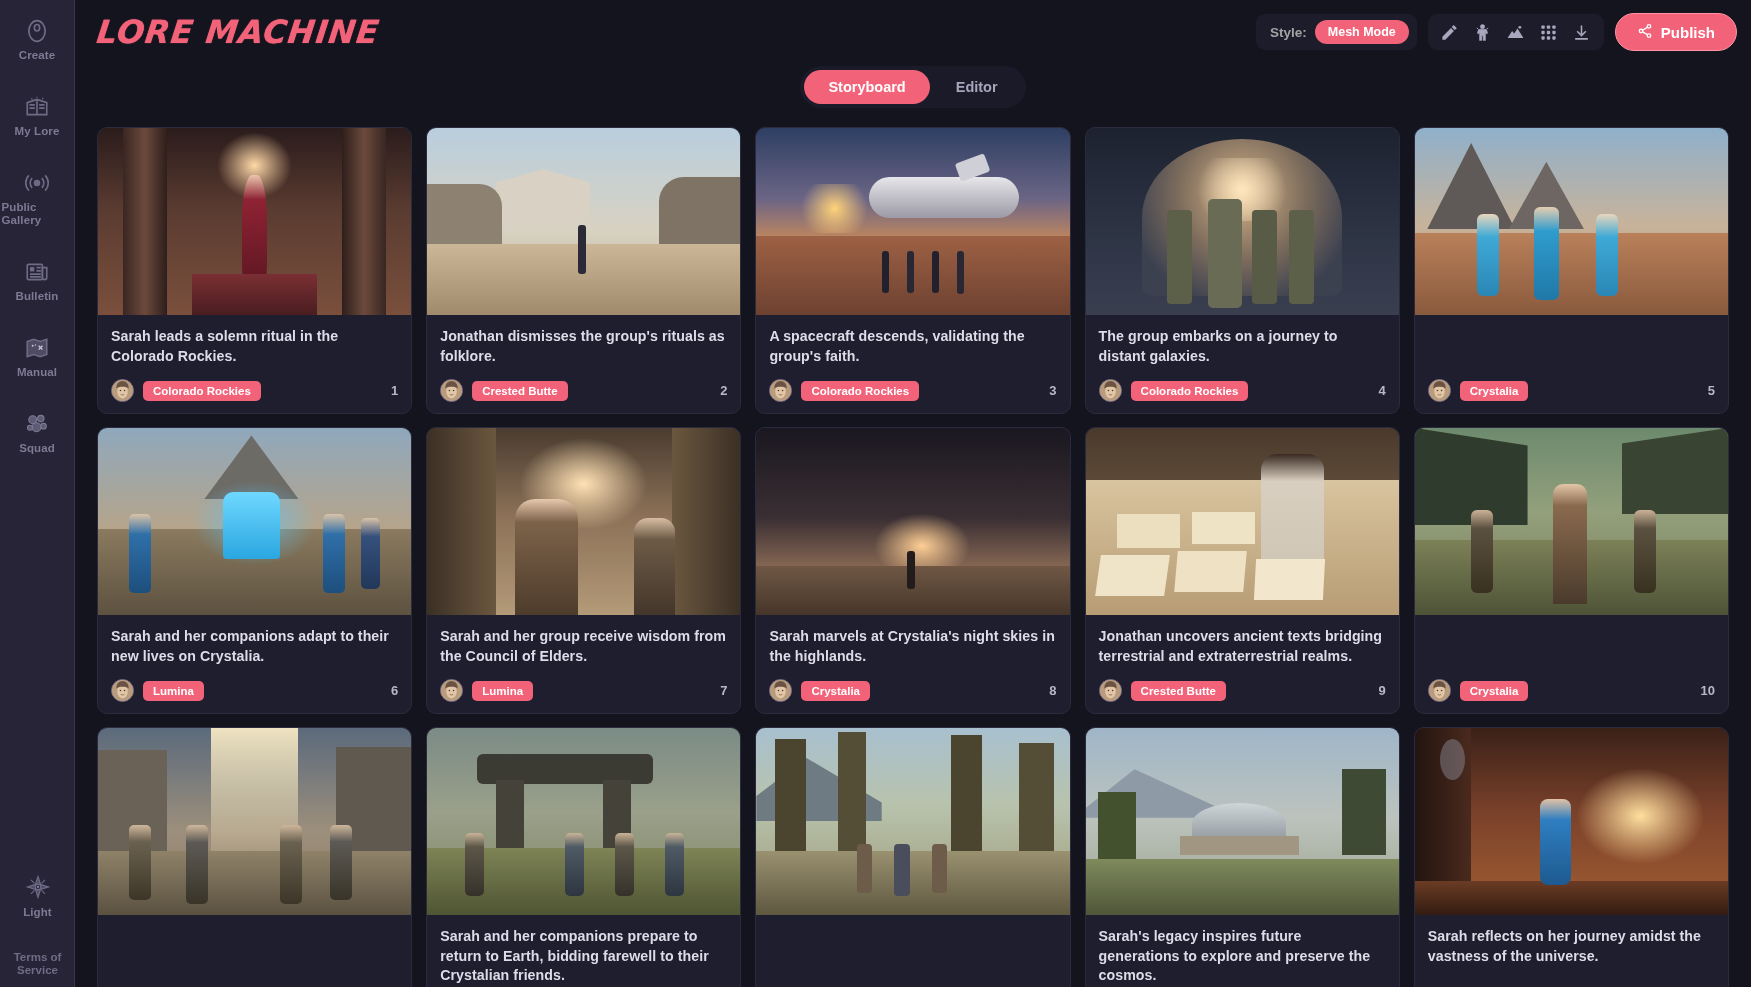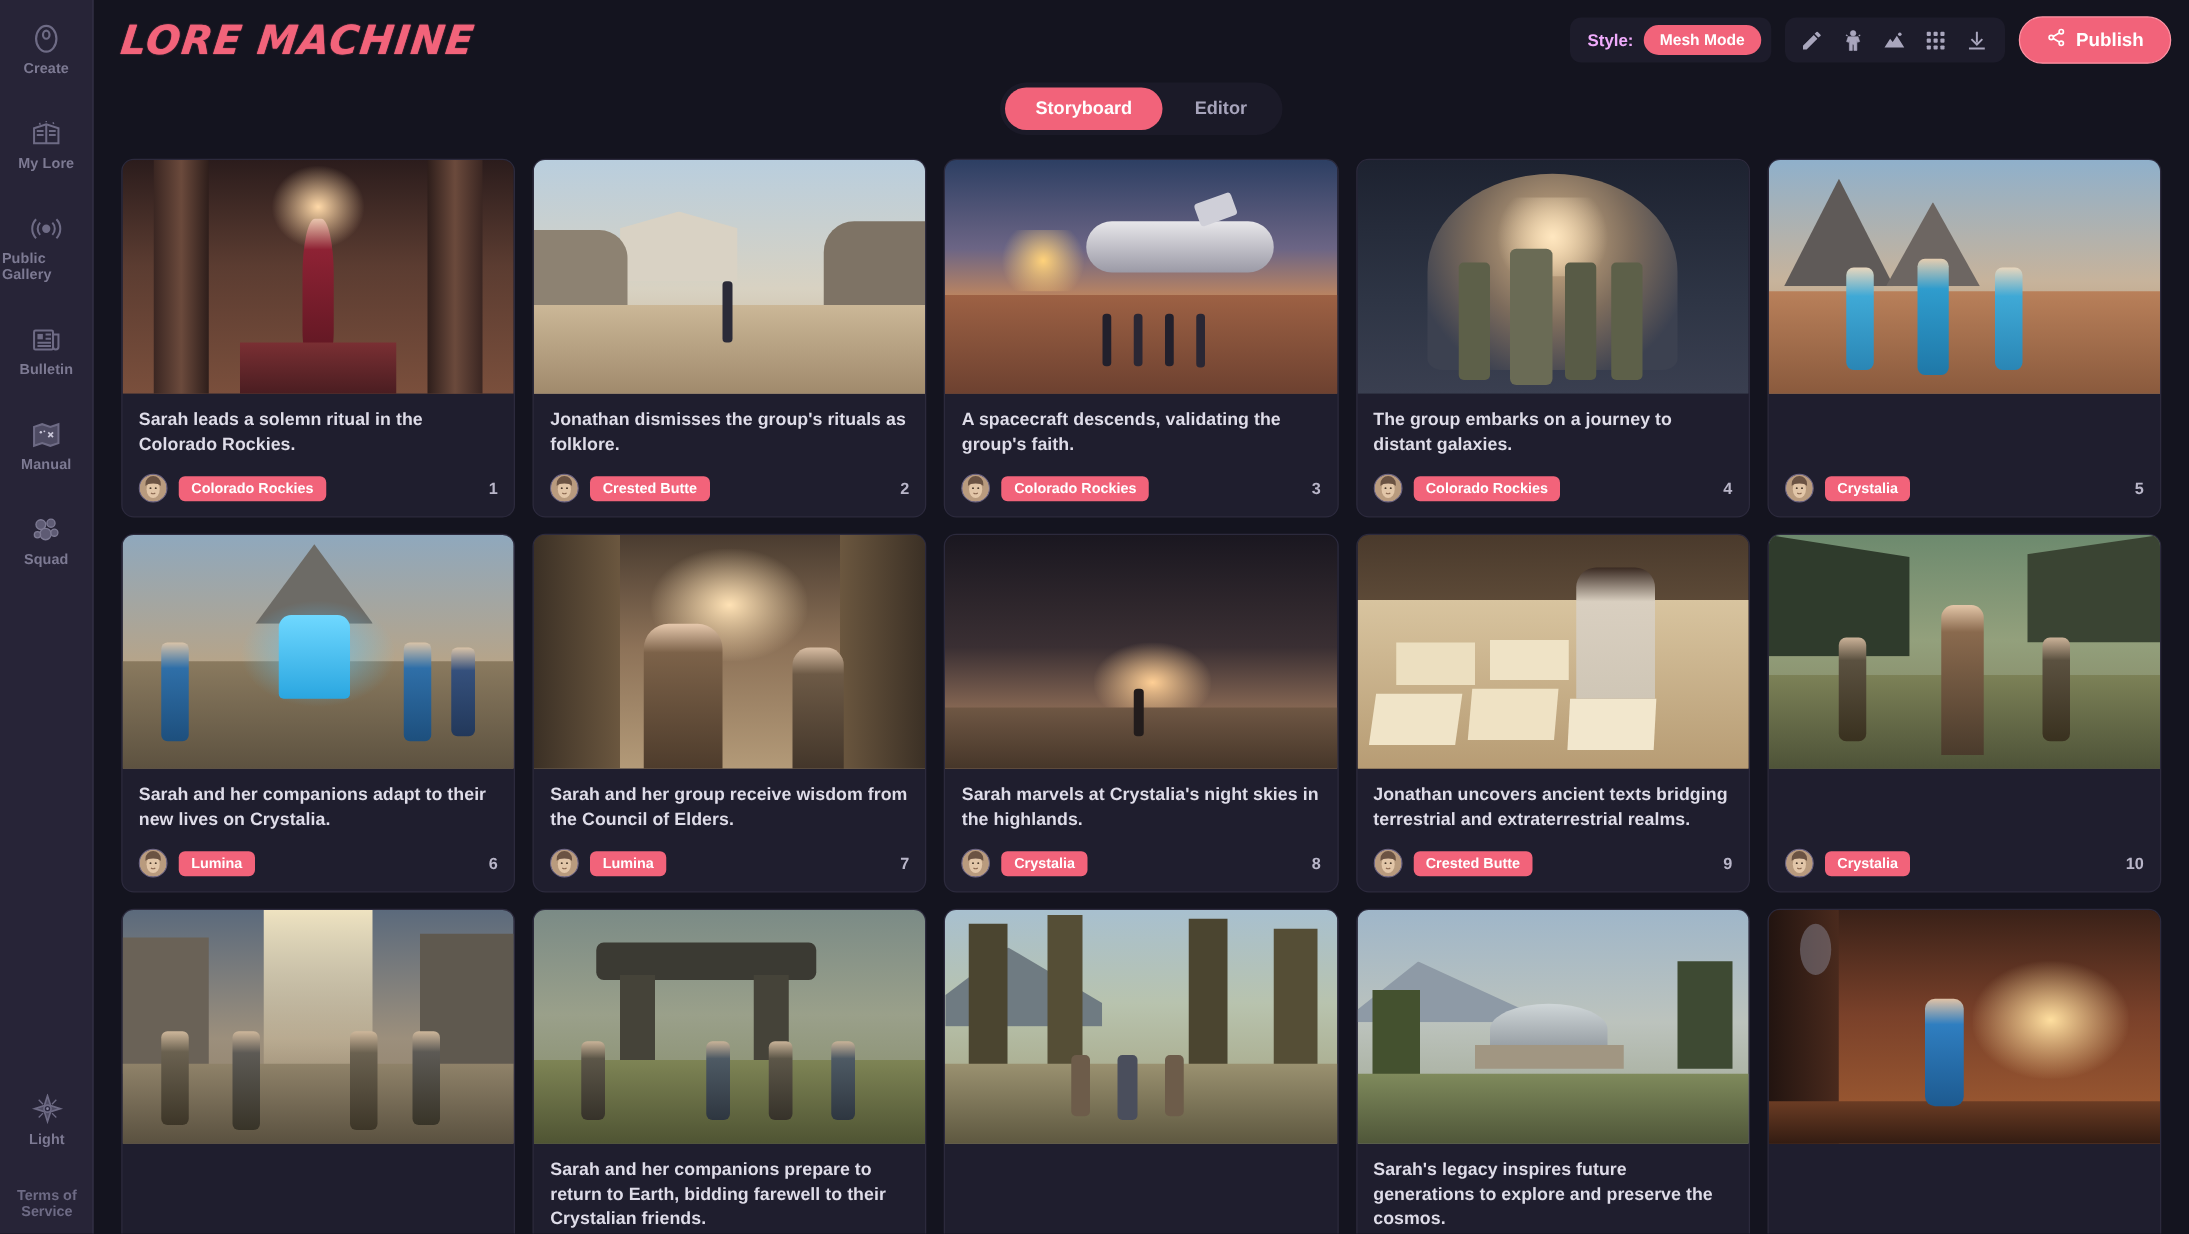--- a/index.html
+++ b/index.html
@@ -59,21 +59,21 @@
     color: #f2637a; letter-spacing: 1px;
     text-transform: uppercase;
     transform: skewX(-7deg);
     text-shadow: 0 0 1px #f2637a;
   }
   .top-right { margin-left: auto; display: flex; align-items: center; gap: 11px; }
   .style-pill {
     background: #1d1c2b; border-radius: 9px; height: 36px;
     display: flex; align-items: center; gap: 8px; padding: 0 8px 0 14px;
   }
-  .style-pill .lbl { color: #f0abfc; font-size: 13.5px; font-weight: 700; }
+  .style-pill .lbl { color: #a3a3a3; font-size: 13.5px; font-weight: 700; }
   .mode-chip {
     background: #f2637a; color: #fff; font-size: 12.5px; font-weight: 600;
     border-radius: 13px; padding: 5px 13px; cursor: pointer;
   }
   .icon-bar {
     background: #1d1c2b; border-radius: 9px; height: 36px;
     display: flex; align-items: center; gap: 3px; padding: 0 7px;
   }
   .tool-btn {
     width: 30px; height: 30px; display: flex; align-items: center; justify-content: center;
@@ -667,17 +667,18 @@
       <div class="card">
         <div class="thumb">
           <div class="sky" style="inset:0;background:linear-gradient(180deg,#3a2118 0%,#7a412a 45%,#a45f33 100%)"></div>
      <div class="glow" style="left:52%;top:22%;width:40%;height:50%;background:radial-gradient(ellipse,#ffdf9f 0%,rgba(255,180,90,0) 72%)"></div>
      <div class="obj" style="left:0;top:0;width:18%;height:100%;background:linear-gradient(90deg,#221410,#4a2a1d)"></div>
      <div class="obj" style="left:0;bottom:0;width:100%;height:18%;background:linear-gradient(180deg,#6b3c24,#331c12)"></div>
      <div class="obj" style="left:8%;top:6%;width:8%;height:22%;background:#90909f;opacity:.45;border-radius:50%"></div>
      <div class="f1" style="left:40%;bottom:16%;width:10%;height:46%;background:linear-gradient(180deg,#e0c2a6 0%,#2f7ec0 24%,#1d5a90 100%);border-radius:8px"></div>
         </div>
         <div class="card-body">
+          <div class="caption">Sarah reflects on her journey amidst the vastness of the universe.</div>
           <div class="meta"></div>
         </div>
       </div>
     </div>
 </div>
 
 </body></html>

